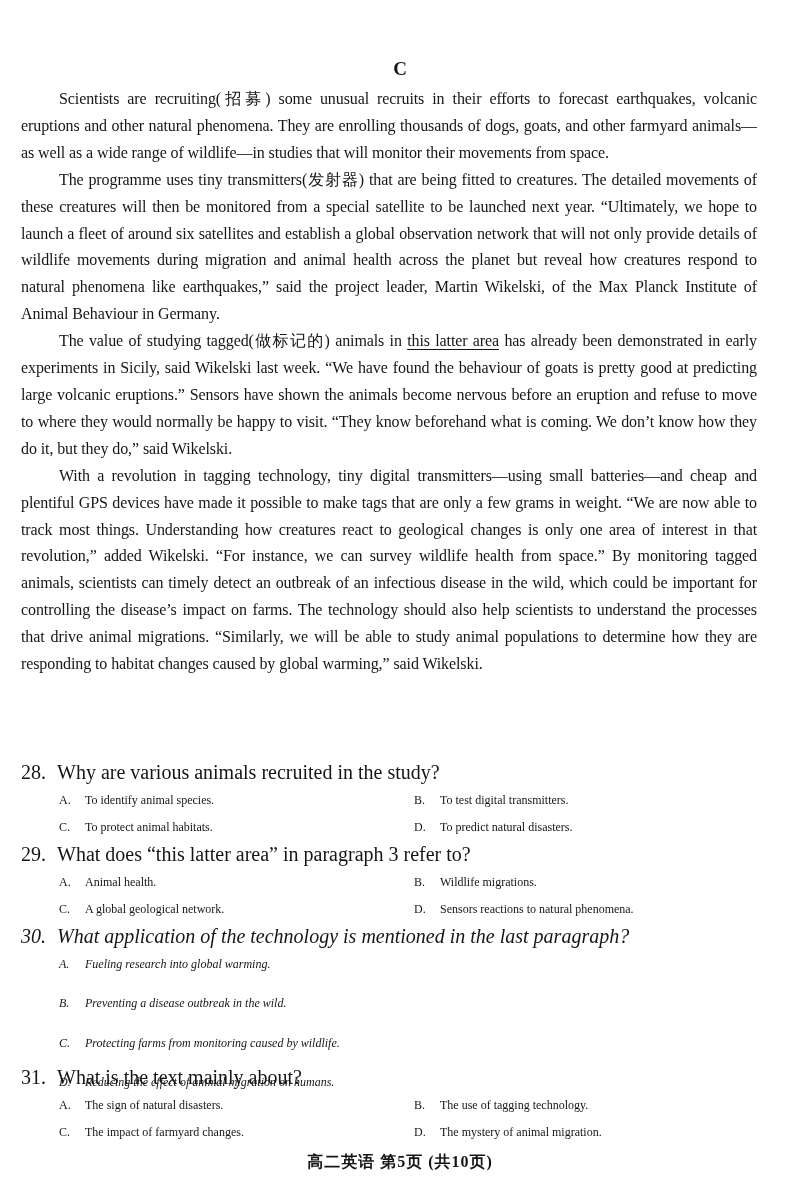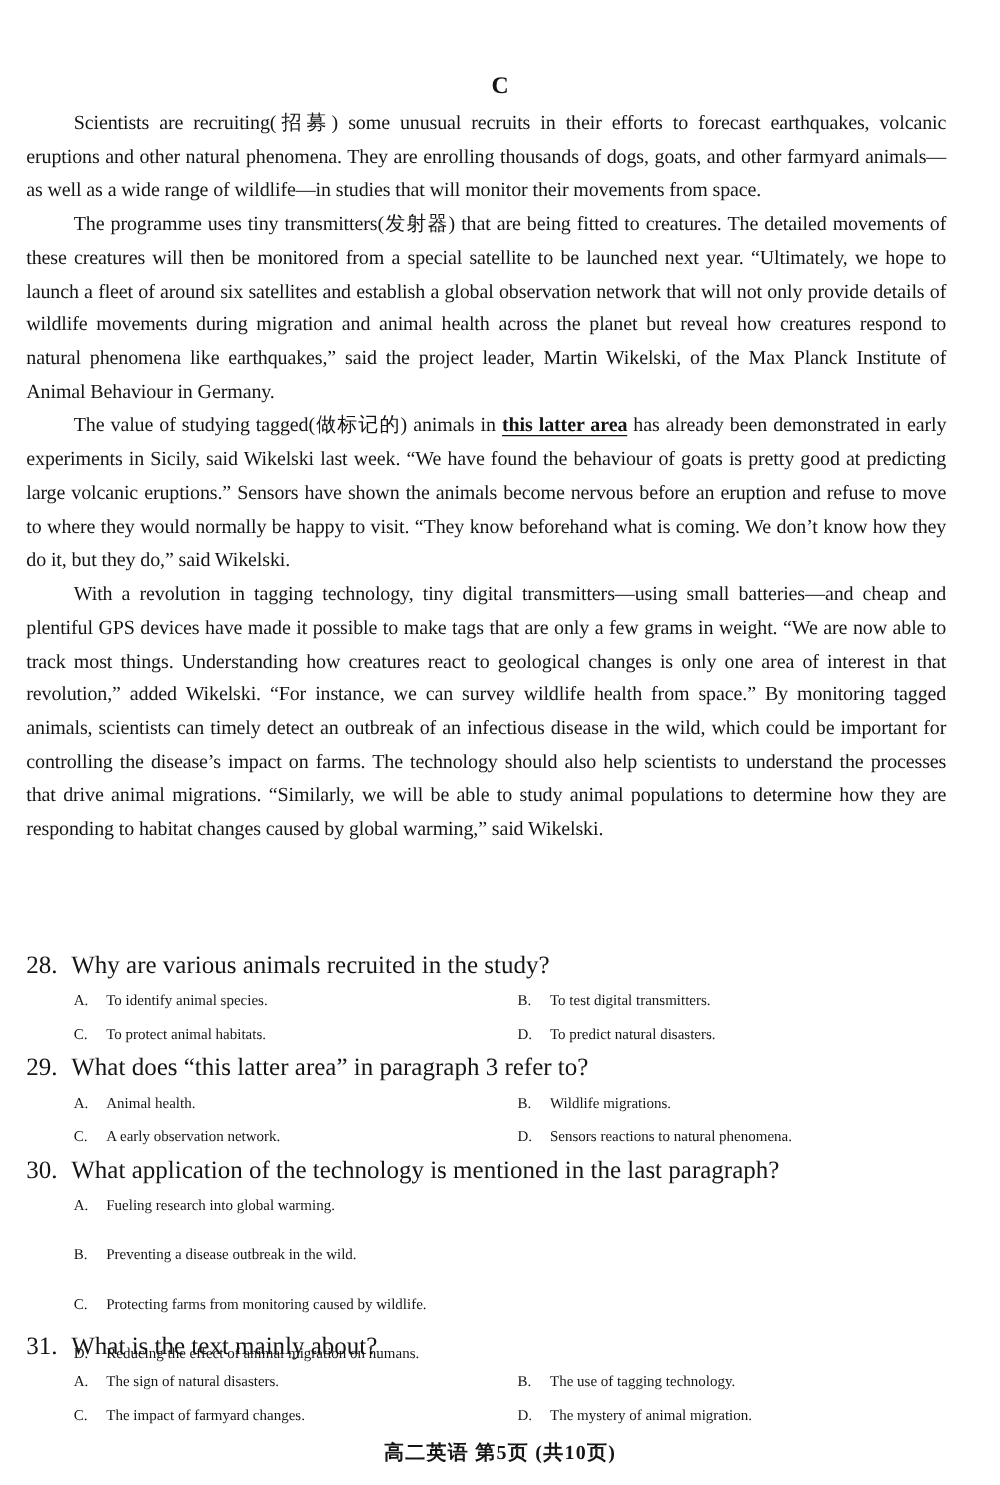--- a/index.html
+++ b/index.html
@@ -12,21 +12,21 @@
   .section-letter {
     position: absolute; top: 58px; left: 0; width: 800px;
     text-align: center; font-weight: bold; font-size: 19px;
   }
   .passage { position: absolute; left: 21px; width: 736px; top: 86px; }
   .para {
     font-size: 16px; line-height: 26.9px; margin: 0;
     text-align: justify; text-indent: 38px;
     letter-spacing: -0.1px;
   }
-  .underline-phrase { font-weight: bold; text-decoration: underline; text-underline-offset: 3px; }
+  .underline-phrase { font-weight: normal; text-decoration: underline; text-underline-offset: 3px; }
   .questions { position: absolute; left: 21px; width: 760px; }
   .q { font-size: 20px; line-height: 27.5px; }
   .q-stem { display: block; }
   .q-num { display: inline-block; width: 36px; }
   .opts { display: grid; grid-template-columns: 355px 360px; padding-left: 38px; }
   .opts.single { grid-template-columns: 700px; gap: 12px; }
   .opt { font-size: 12px; line-height: 27.5px; white-space: nowrap; }
   .opt-letter { display: inline-block; width: 26px; }
   .footer {
     position: absolute; top: 1152px; left: 0; width: 800px;
@@ -55,26 +55,26 @@
       <div class="opt"><span class="opt-letter">C.</span><span>To protect animal habitats.</span></div>
       <div class="opt"><span class="opt-letter">D.</span><span>To predict natural disasters.</span></div>
     </div>
   </div>
 
   <div class="questions" style="top:841px;">
     <div class="q q-stem"><span class="q-num">29.</span><span>What does “this latter area” in paragraph 3 refer to?</span></div>
     <div class="opts">
       <div class="opt"><span class="opt-letter">A.</span><span>Animal health.</span></div>
       <div class="opt"><span class="opt-letter">B.</span><span>Wildlife migrations.</span></div>
-      <div class="opt"><span class="opt-letter">C.</span><span>A early observation network.</span></div>
+      <div class="opt"><span class="opt-letter">C.</span><span>A global geological network.</span></div>
       <div class="opt"><span class="opt-letter">D.</span><span>Sensors reactions to natural phenomena.</span></div>
     </div>
   </div>
 
-  <div class="questions" style="top:923px;">
+  <div class="questions" style="top:923px;font-style:italic;">
     <div class="q q-stem"><span class="q-num">30.</span><span>What application of the technology is mentioned in the last paragraph?</span></div>
     <div class="opts single">
       <div class="opt"><span class="opt-letter">A.</span><span>Fueling research into global warming.</span></div>
       <div class="opt"><span class="opt-letter">B.</span><span>Preventing a disease outbreak in the wild.</span></div>
       <div class="opt"><span class="opt-letter">C.</span><span>Protecting farms from monitoring caused by wildlife.</span></div>
       <div class="opt"><span class="opt-letter">D.</span><span>Reducing the effect of animal migration on humans.</span></div>
     </div>
   </div>
 
   <div class="questions" style="top:1064px;">

